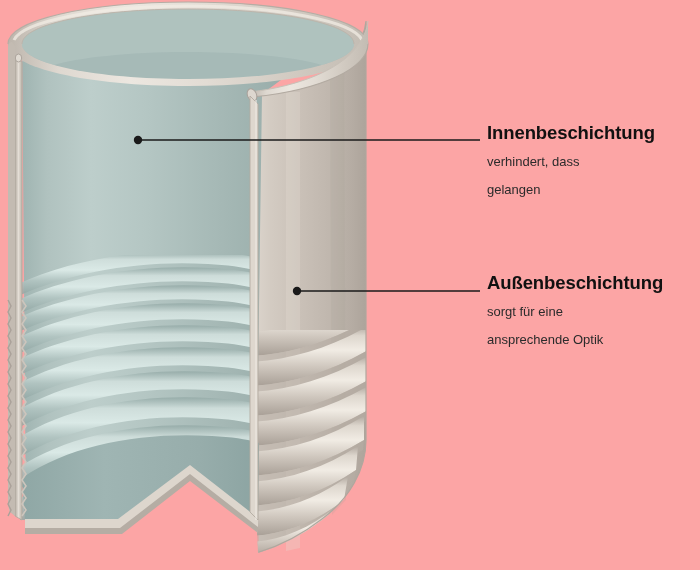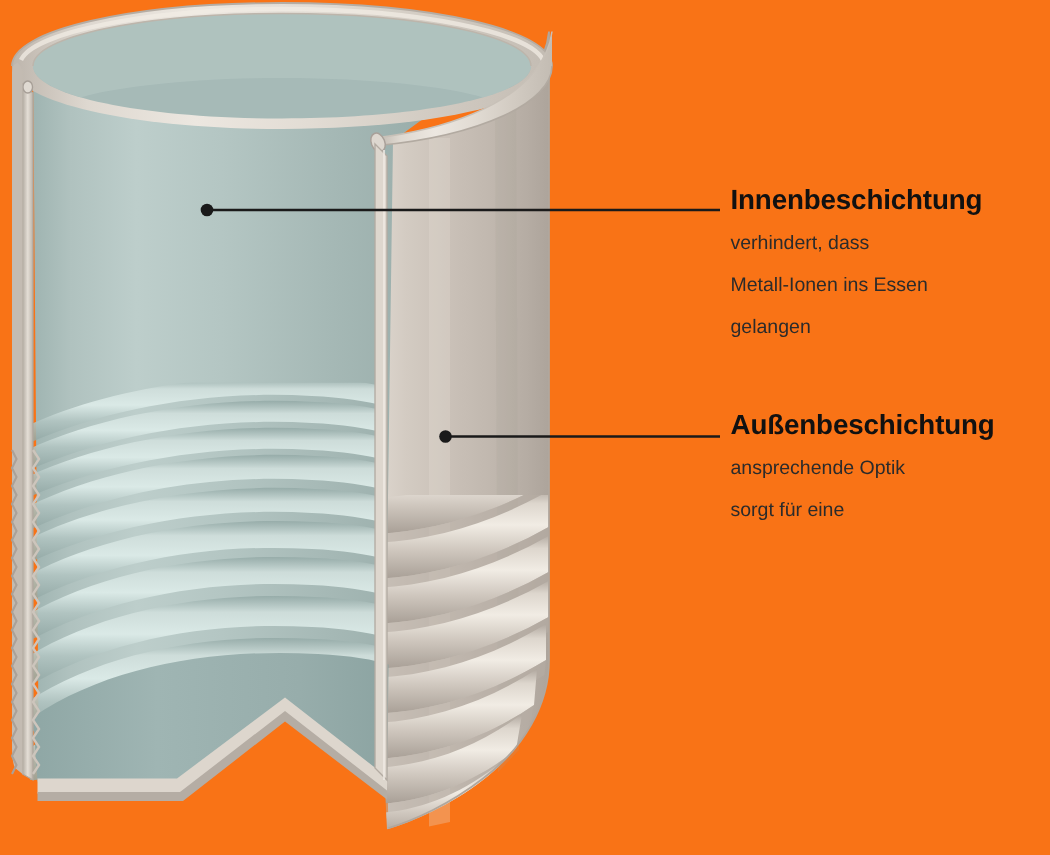--- a/index.html
+++ b/index.html
@@ -54,21 +54,21 @@
     left: 487px;
     top: 272px;
   }
   .callout-body-lines {
     margin-top: 4px;
   }
 </style>
 </head>
 <body>
 
-<div id="stage" style="background: #f97316;">
+<div id="stage" style="background: #fca5a5;">
 
   <svg id="illustration" viewBox="0 0 700 570">
     <defs>
 
       <linearGradient id="gInner" x1="0" y1="0" x2="1" y2="0">
         <stop offset="0.00" stop-color="#9fb4b1"></stop>
         <stop offset="0.08" stop-color="#b0c2bf"></stop>
         <stop offset="0.22" stop-color="#bdcecb"></stop>
         <stop offset="0.40" stop-color="#b4c6c3"></stop>
         <stop offset="0.62" stop-color="#a6b9b6"></stop>
@@ -331,26 +331,25 @@
 
       <line id="leader-line-2" x1="297" y1="291" x2="480" y2="291" stroke="#1a1a1a" stroke-width="1.6"></line>
       <circle id="leader-dot-2" cx="297" cy="291" r="4.2" fill="#1a1a1a"></circle>
     </g>
   </svg>
 
   <div class="callout" id="callout-inner">
     <div class="callout-title">Innenbeschichtung</div>
     <div class="callout-body-lines">
       <div class="callout-body">verhindert, dass</div>
-      <div class="callout-body">Metall-Ionen ins Essen</div>
       <div class="callout-body">gelangen</div>
     </div>
   </div>
 
   <div class="callout" id="callout-outer">
     <div class="callout-title">Außenbeschichtung</div>
     <div class="callout-body-lines">
+      <div class="callout-body">sorgt für eine</div>
       <div class="callout-body">ansprechende Optik</div>
-      <div class="callout-body">sorgt für eine</div>
     </div>
   </div>
 
 </div>
 
 </body></html>

